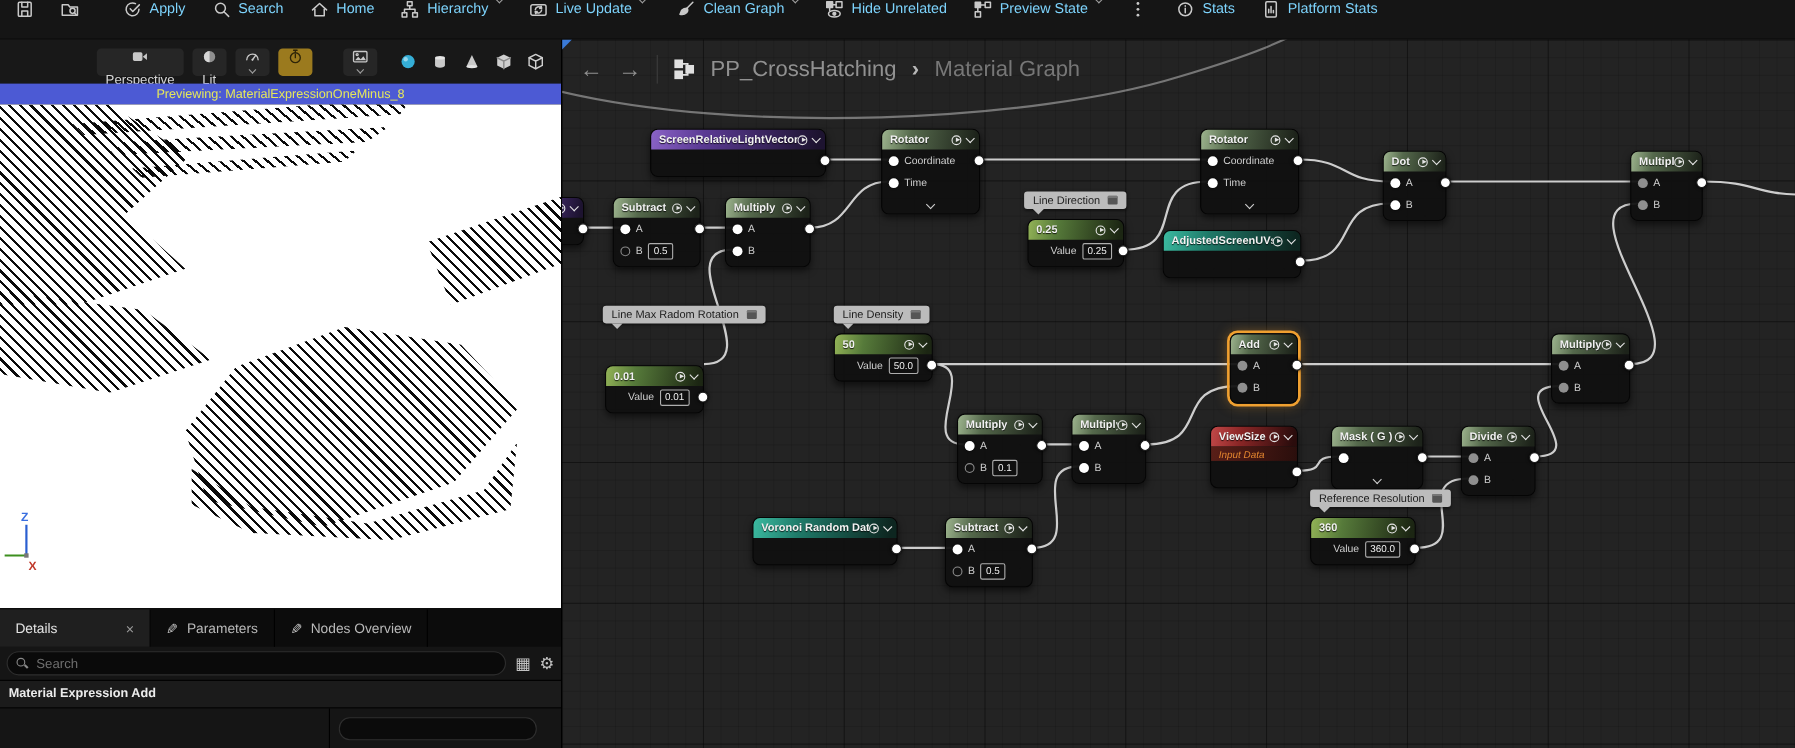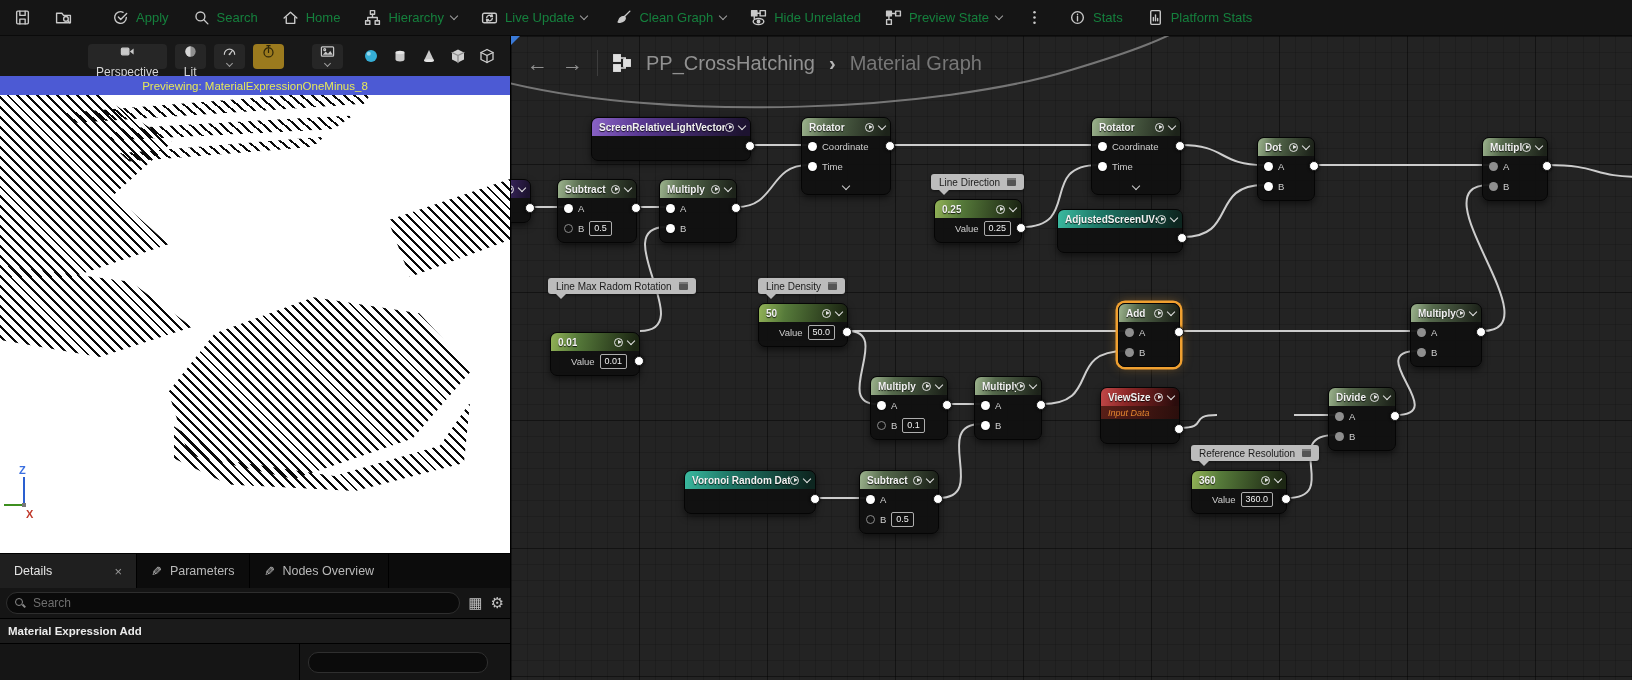--- a/index.html
+++ b/index.html
@@ -1,21 +1,21 @@
 <!DOCTYPE html>
 <html><head>
 <meta charset="utf-8">
 <style>
   html,body{margin:0;padding:0;background:#000;}
   *{box-sizing:border-box;font-family:"Liberation Sans",sans-serif;}
   #app{position:relative;width:1632px;height:680px;background:#161616;overflow:hidden;color:#d0d0d0;}
 
   
   #main-toolbar{position:absolute;left:0;top:0;width:1632px;height:36px;background:#151515;border-bottom:1px solid #0a0a0a;display:flex;align-items:center;padding-left:2px;}
-  .tb-item{display:flex;align-items:center;gap:7px;padding:0 12px;height:36px;cursor:pointer;color:#15803d;font-size:13px;white-space:nowrap;}
+  .tb-item{display:flex;align-items:flex-start;gap:7px;padding:0 12px;height:36px;cursor:pointer;color:#7dd3fc;font-size:13px;white-space:nowrap;}
   .ticon{display:flex;align-items:center;}
   .chv{display:inline-block;width:6px;height:6px;border-right:1.6px solid #9f9f9f;border-bottom:1.6px solid #9f9f9f;transform:rotate(45deg);margin-top:-4px;}
   .ellipsis-txt{font-size:15px;color:#bbb;letter-spacing:0;}
 
   
   #viewport{position:absolute;left:0;top:36px;width:510px;height:517px;background:#141414;}
   #vp-toolbar{position:absolute;left:0;top:0;width:510px;height:40px;background:#181818;display:flex;align-items:center;padding-left:88px;gap:8px;}
   .vp-btn{display:flex;align-items:center;gap:6px;background:#262626;border-radius:4px;height:25px;padding:0 8px;font-size:12px;color:#d6d6d6;cursor:pointer;flex-direction:column;}
   .vp-btn.gold{background:#9b7a1e;}
   .shape-row{display:flex;align-items:center;gap:9px;margin-left:10px;}
@@ -718,20 +718,38 @@
               <span class="pic"></span>
               <span class="chv nchv"></span>
             </span>
           </div>
           <div class="nsub">Input Data</div>
           <div class="nbody">
             <div class="nrow"></div>
           </div>
           <span class="outpin" style="top: 36px;"></span>
         </div>
+        <div class="gnode" style="left: 699px; top: 351px; width: 84px;">
+          <div class="nhd c-green">
+            <span class="ntitle">Mask ( G )</span>
+            <span class="nhics">
+              <span class="pic"></span>
+              <span class="chv nchv"></span>
+            </span>
+          </div>
+          <div class="nbody">
+            <div class="nrow">
+              <span class="pin connected"></span>
+            </div>
+          </div>
+          <div class="adv">
+            <span class="chv"></span>
+          </div>
+          <span class="outpin" style="top: 23px;"></span>
+        </div>
         <div class="gnode" style="left: 817px; top: 351px; width: 68px;">
           <div class="nhd c-green">
             <span class="ntitle">Divide</span>
             <span class="nhics">
               <span class="pic"></span>
               <span class="chv nchv"></span>
             </span>
           </div>
           <div class="nbody">
             <div class="nrow">

